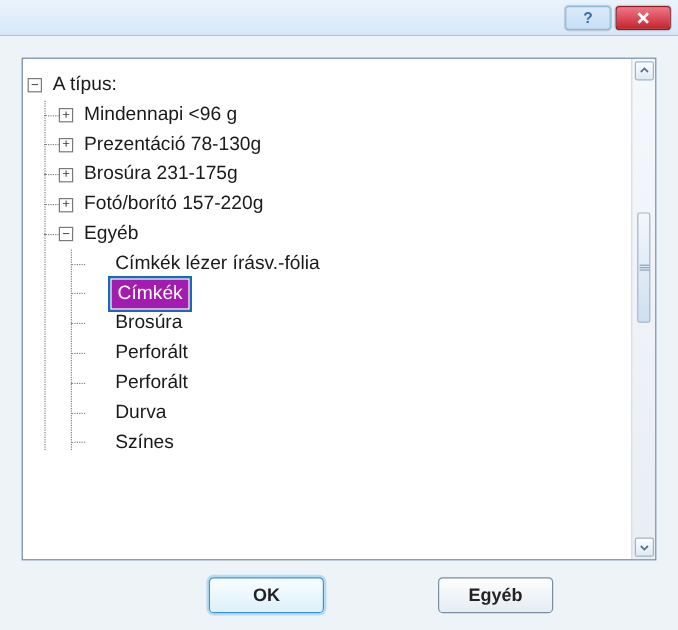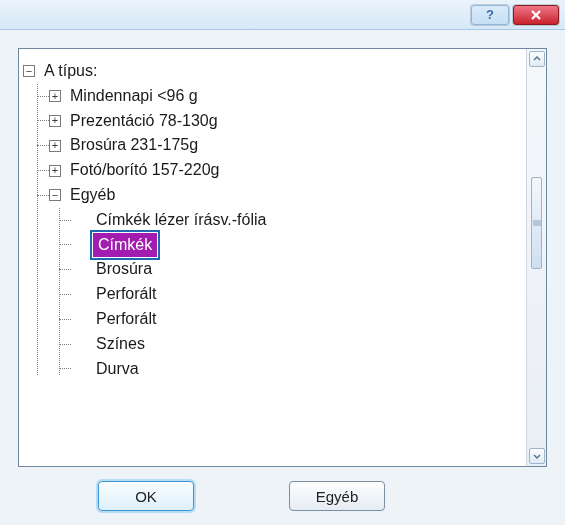--- a/index.html
+++ b/index.html
@@ -98,22 +98,22 @@
     position:absolute; left:2px; right:2px; top:110px;
     height: 92px; border:1px solid #9fb4c9; border-radius:2px;
     background: linear-gradient(#f2f7fc,#cfdff0);
   }
   .sb-grip { position:absolute; left:50%; top:50%; transform:translate(-50%,-50%);
      width:8px; display:flex; flex-direction:column; gap:1px;}
   .sb-grip span{height:1px;background:#8aa2ba;}
 
   
   .btnrow {
-    display:flex; gap: 95px;
-    padding: 14px 10px 0; margin-left: 70px;
+    display:flex; justify-content:center; gap: 95px;
+    padding: 14px 10px 0; margin-left: 70px; font-weight: bold;
   }
   .btn {
     min-width: 96px; height: 30px;
     border: 1px solid #7a8ea0; border-radius:4px;
     background: linear-gradient(#fdfefe,#e5ecf3);
     font-size: 15px; color:#222;
     display:flex;align-items:center;justify-content:center; cursor:pointer;
     padding: 0 16px;
   }
   .btn.primary {
@@ -220,28 +220,28 @@
                   <div class="row">
                       <span class="hconn"></span>
                       <span class="leafpad"></span>
                     <span class="label">Perforált</span>
                   </div>
                 </div>
                 <div class="node">
                   <div class="row">
                       <span class="hconn"></span>
                       <span class="leafpad"></span>
+                    <span class="label">Durva</span>
+                  </div>
+                </div>
+                <div class="node">
+                  <div class="row">
+                      <span class="hconn"></span>
+                      <span class="leafpad"></span>
                     <span class="label">Színes</span>
-                  </div>
-                </div>
-                <div class="node">
-                  <div class="row">
-                      <span class="hconn"></span>
-                      <span class="leafpad"></span>
-                    <span class="label">Durva</span>
                   </div>
                 </div>
 
               </div>
             </div>
 
           </div>
         </div>
 
       </div>

